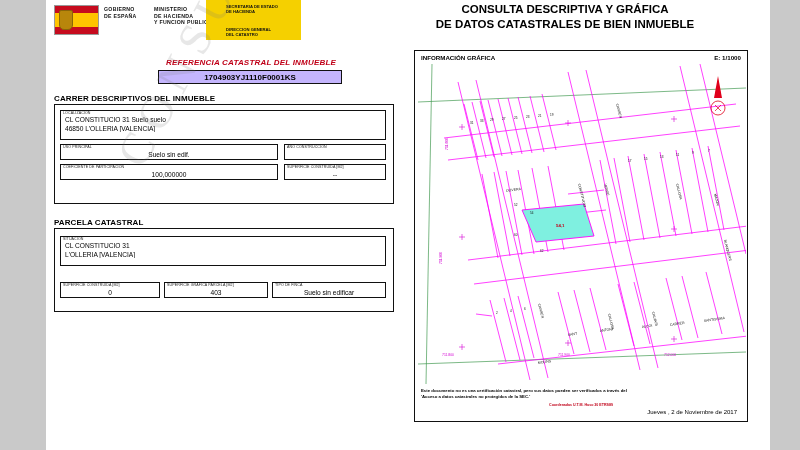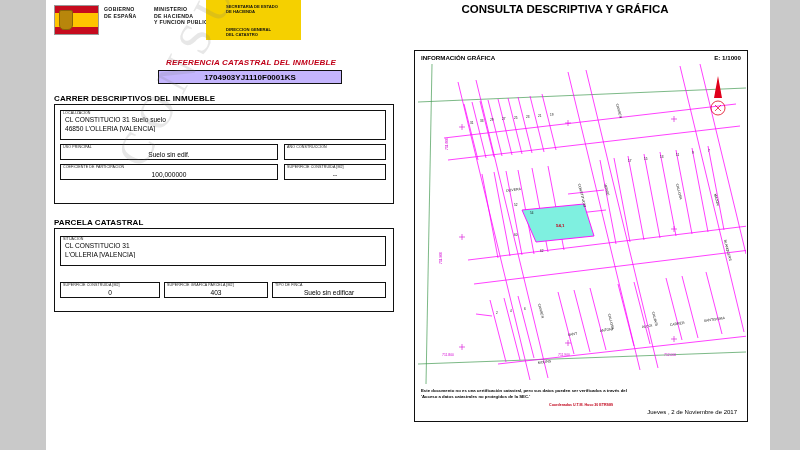--- a/index.html
+++ b/index.html
@@ -222,20 +222,21 @@
         <div>SECRETARIA DE ESTADO</div>
         <div>DE HACIENDA</div>
       </div>
       <div class="dgc-text">
         <div>DIRECCION GENERAL</div>
         <div>DEL CATASTRO</div>
       </div>
 
       <div class="doc-title">
         <div>CONSULTA DESCRIPTIVA Y GRÁFICA</div>
+        <div>DE DATOS CATASTRALES DE BIEN INMUEBLE</div>
       </div>
     </div>
 
     <div class="ref-title">REFERENCIA CATASTRAL DEL INMUEBLE</div>
     <div class="ref-box">
       <span>1704903YJ1110F0001KS</span>
     </div>
 
     <div class="sec-title" style="left:8px; top:94px;">CARRER DESCRIPTIVOS DEL INMUEBLE</div>
     <div class="frame" style="left:8px; top:104px; width:340px; height:100px;"></div>

